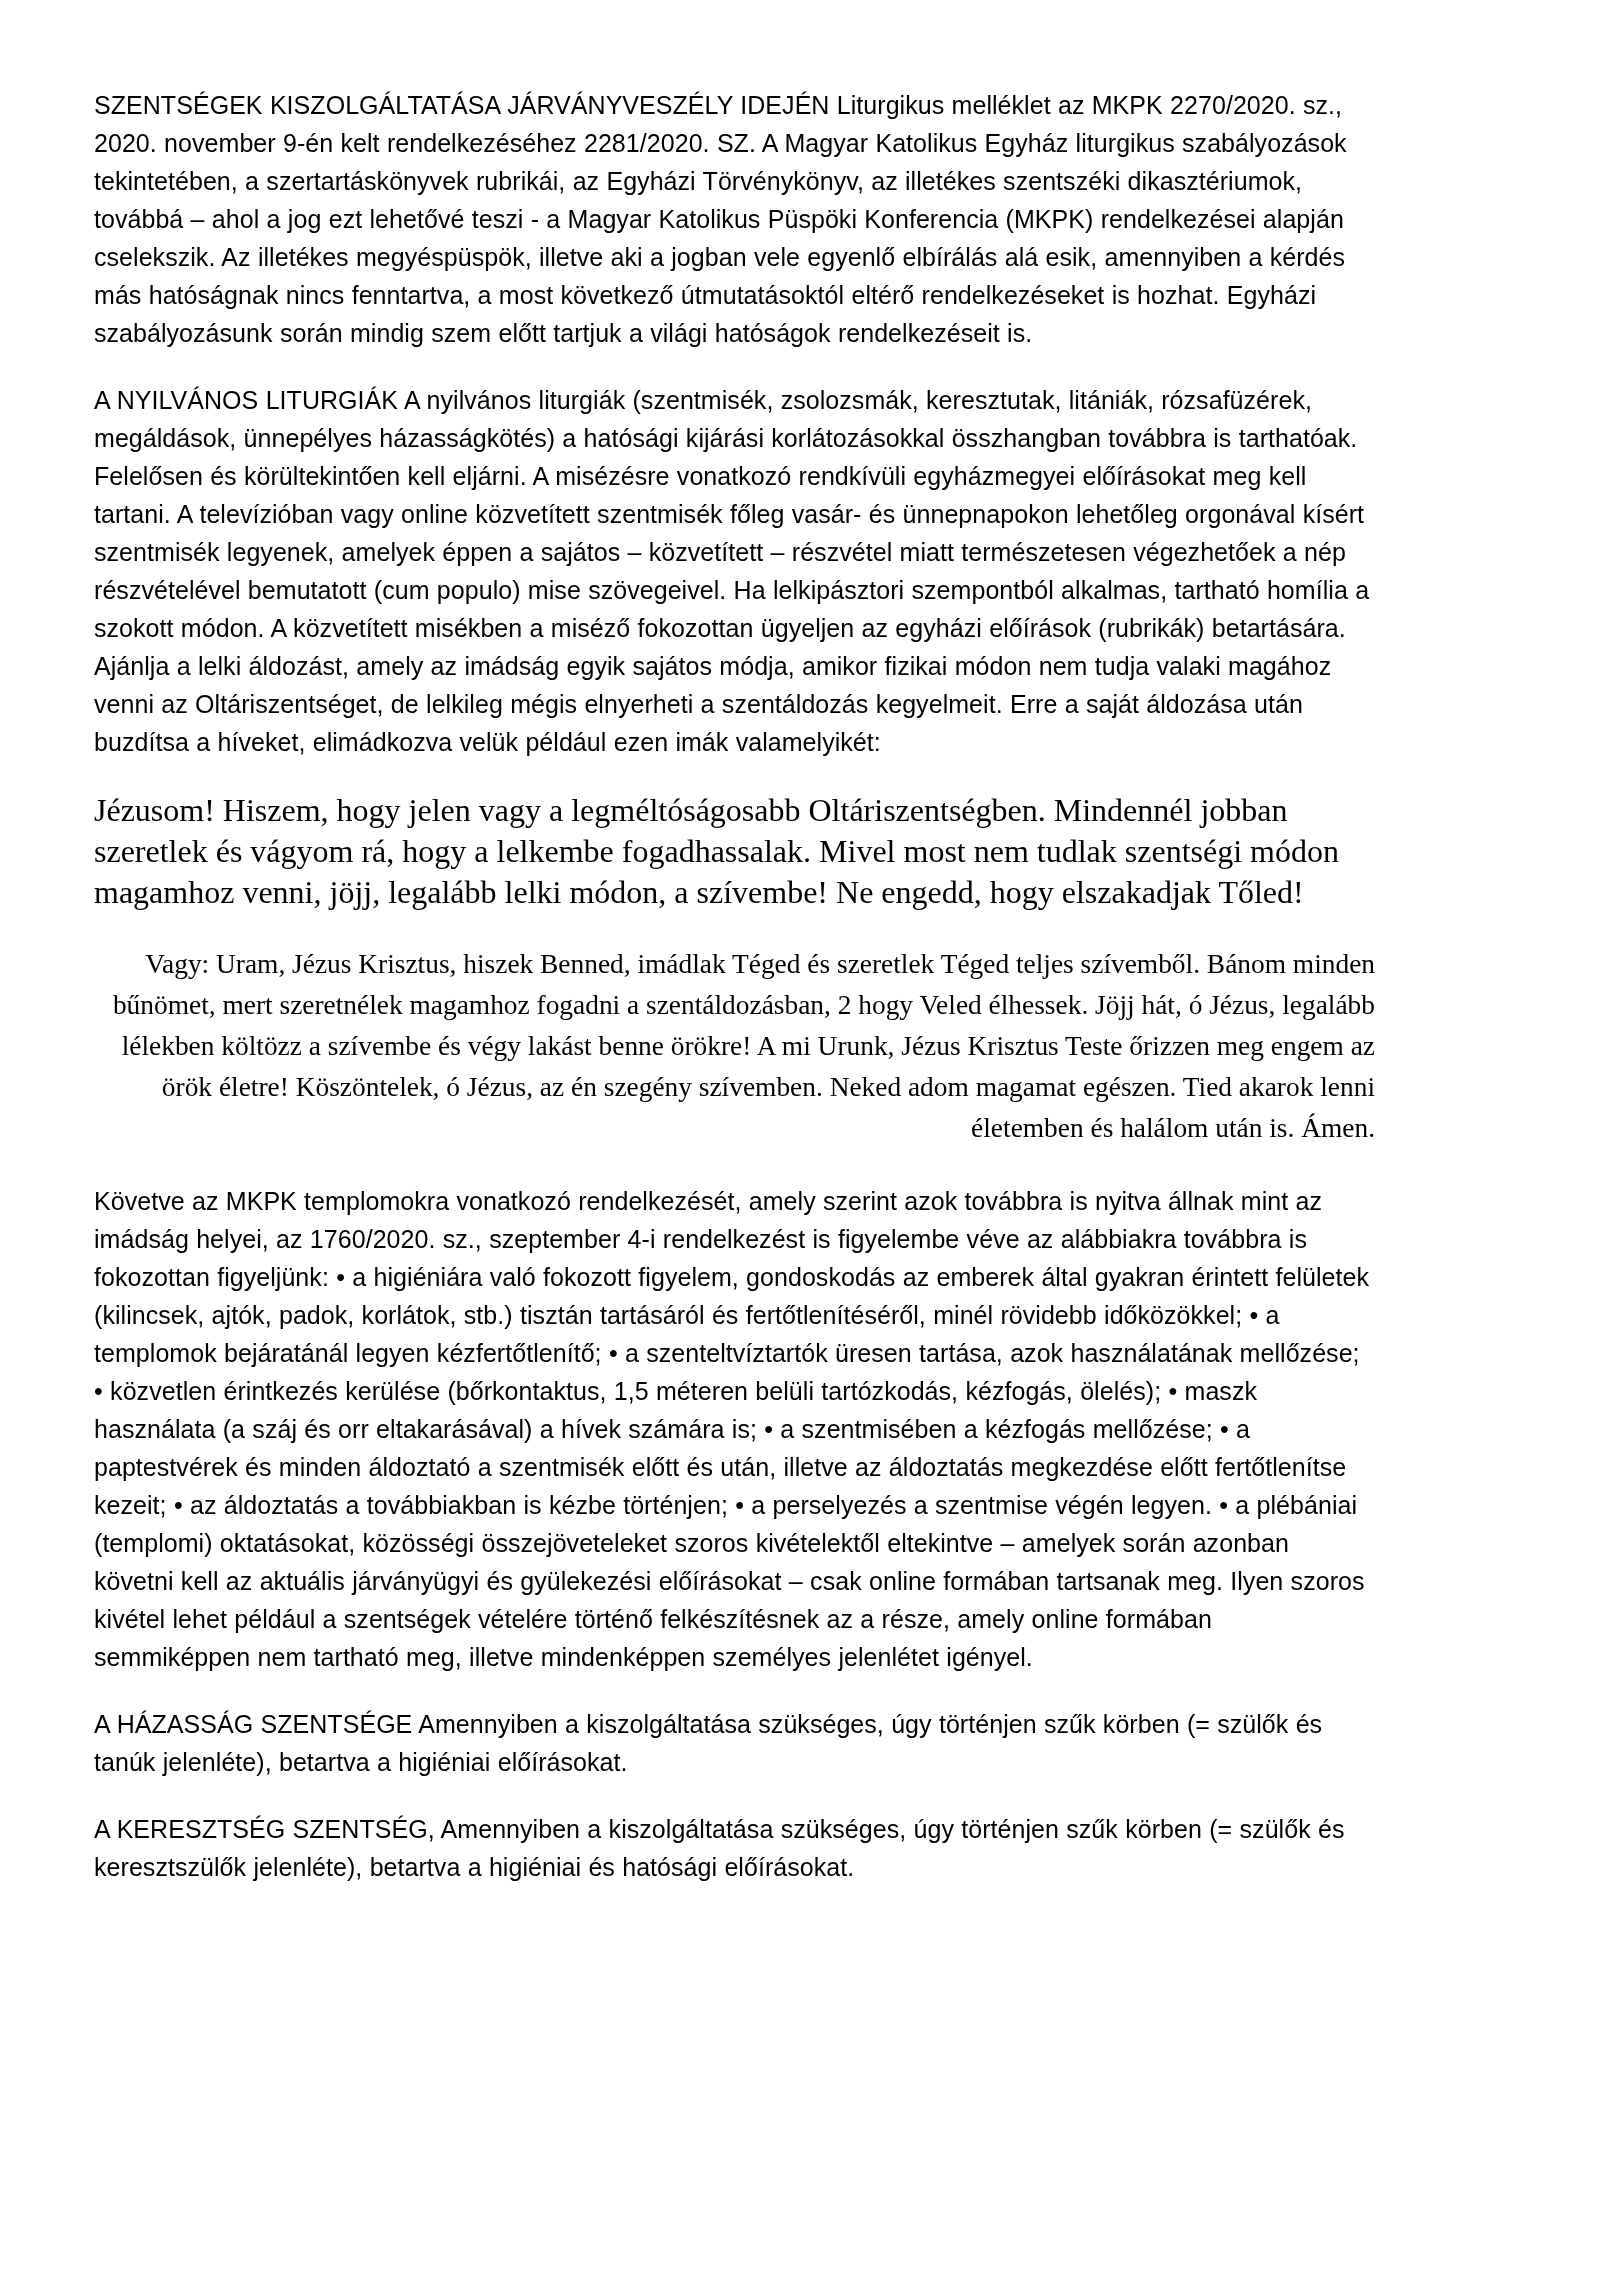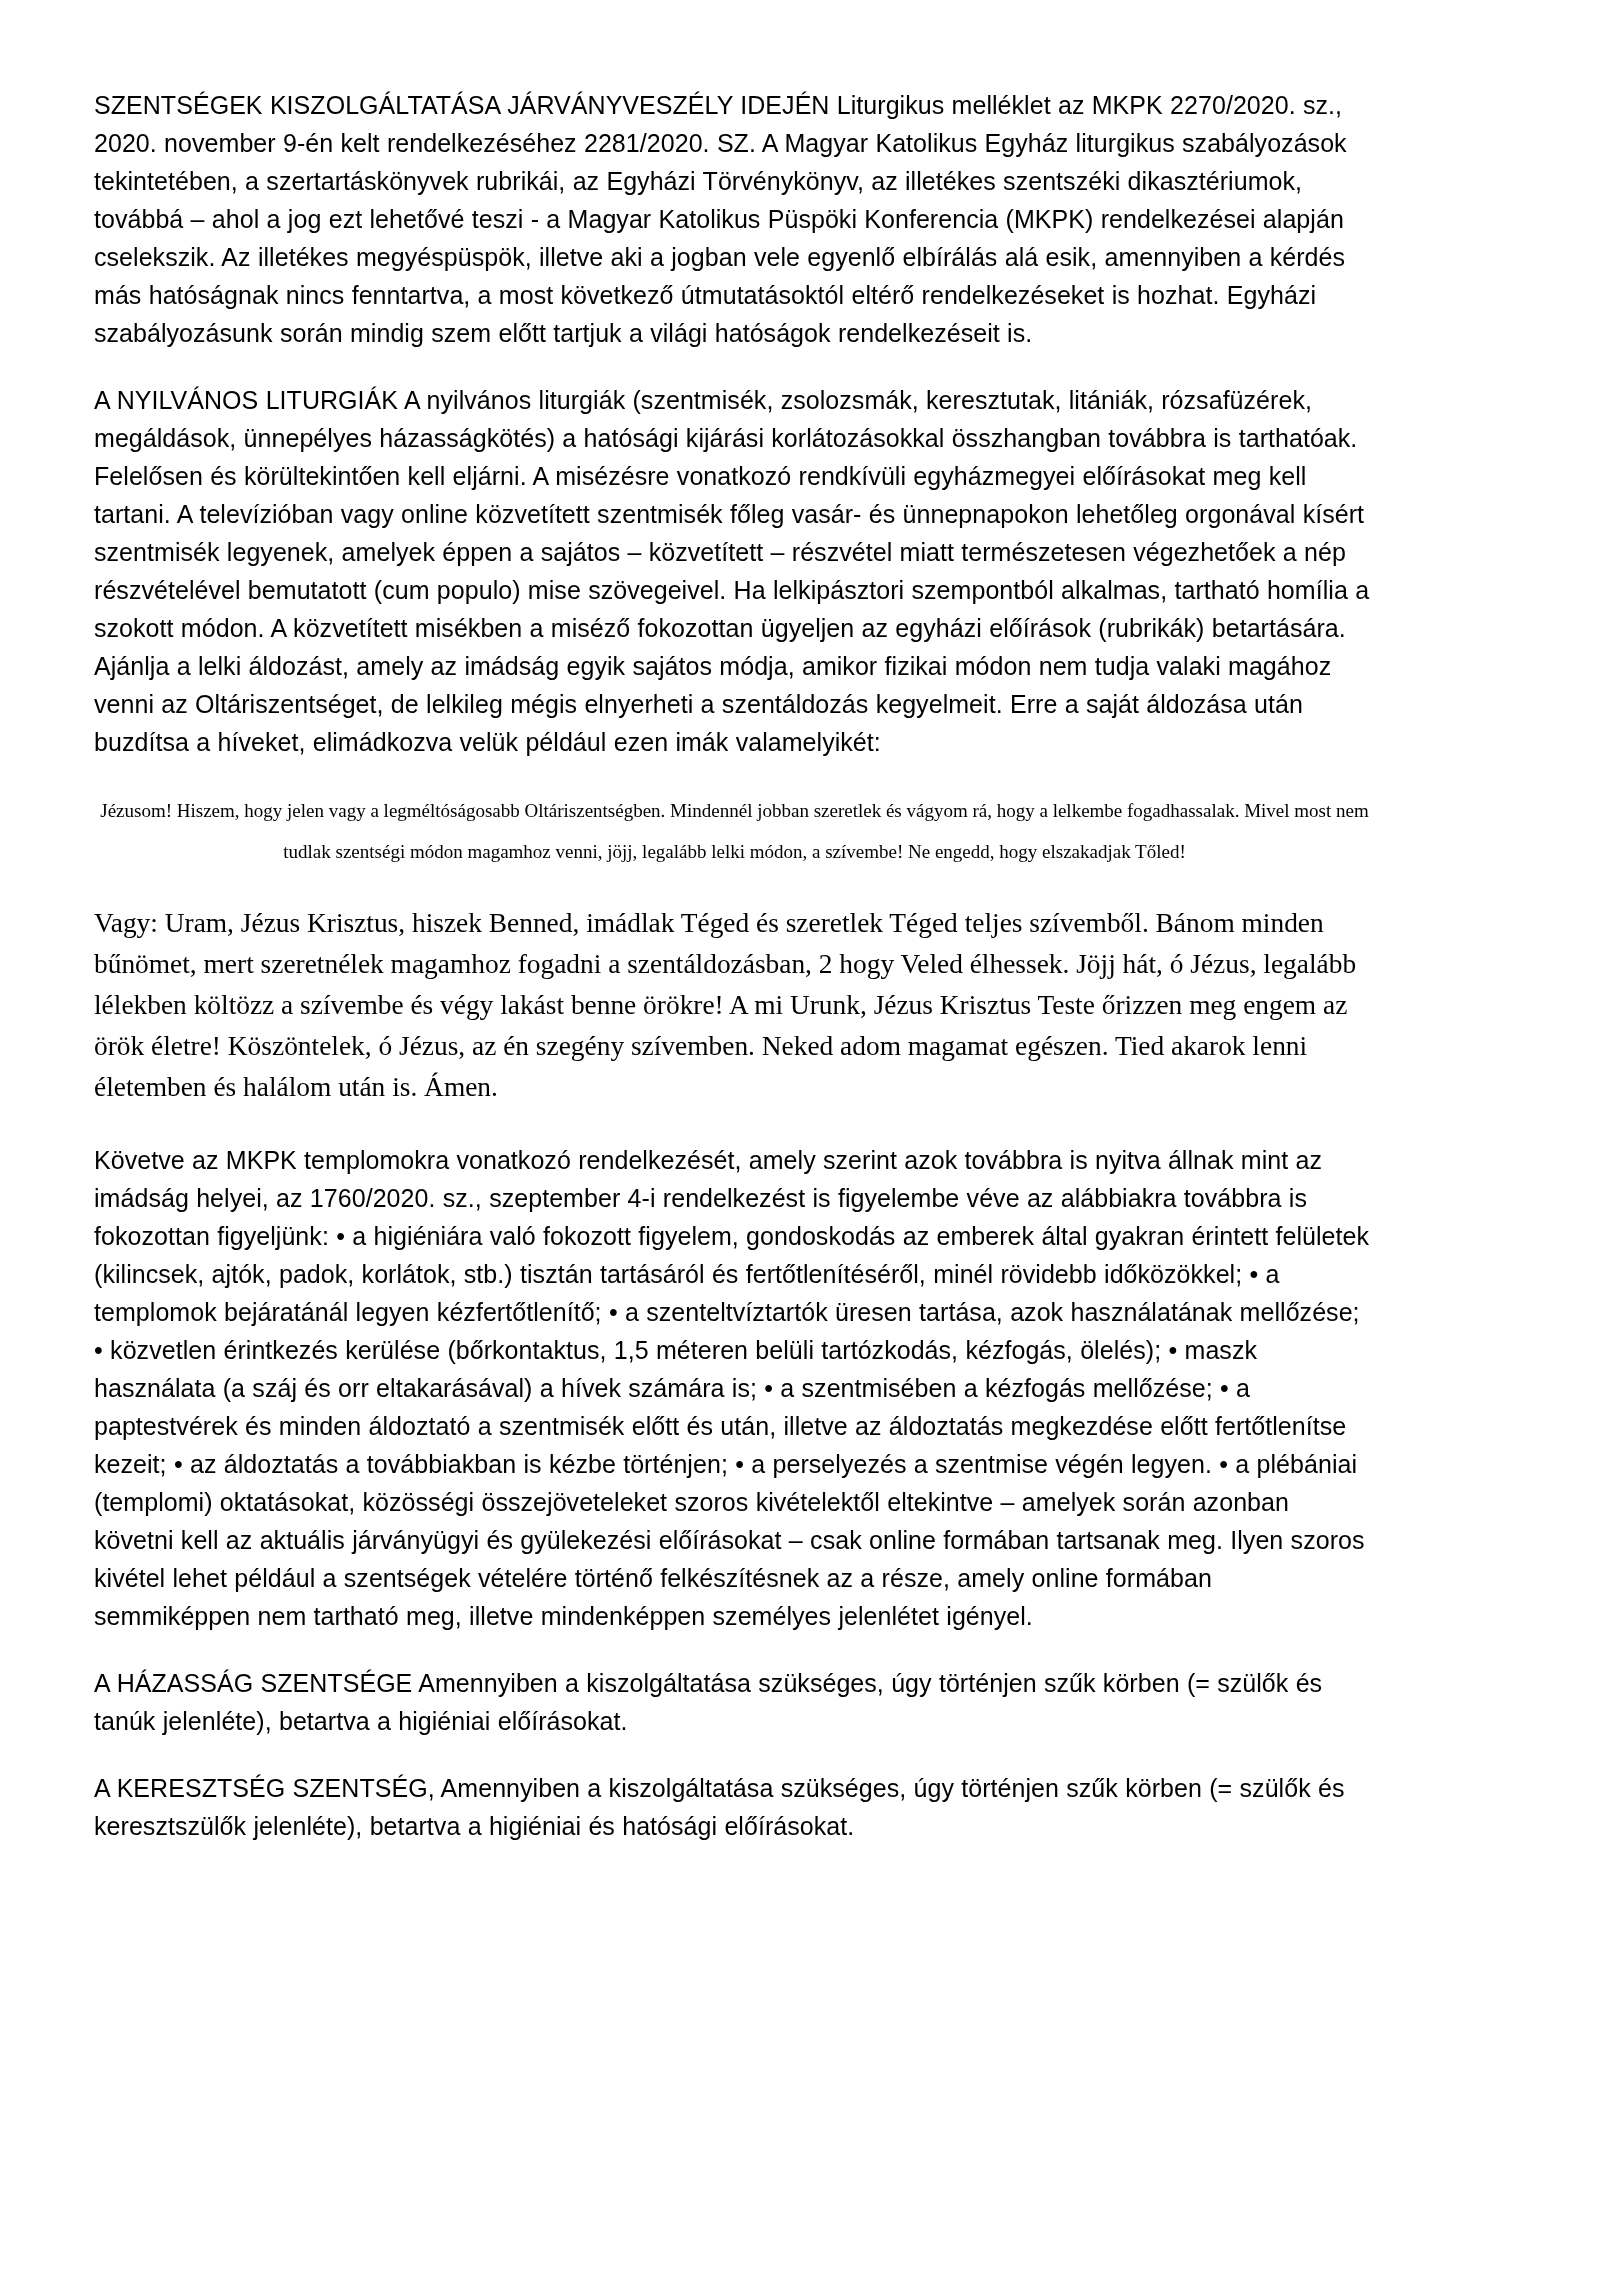--- a/index.html
+++ b/index.html
@@ -24,30 +24,30 @@
     font-family: "Liberation Sans", sans-serif;
     font-size: 25px;
     line-height: 38px;
     text-align: left;
     margin: 0 0 29px 0;
     letter-spacing: 0.05px;
     word-spacing: 0.3px;
   }
   .prayer {
     font-family: "Liberation Serif", serif;
-    font-size: 19px;
+    font-size: 32px;
     line-height: 41px;
-    text-align: center;
+    text-align: left;
     margin: 27.4px 0 25.5px 0;
   }
   .prayer2 {
     font-family: "Liberation Serif", serif;
     font-size: 27.4px;
     line-height: 41px;
-    text-align: left;
+    text-align: right;
     margin: 31px 0 33px 0;
   }
   .body-block {
     margin-top: 20px;
   }
 </style>
 </head>
 <body>
 
 <div class="page">

